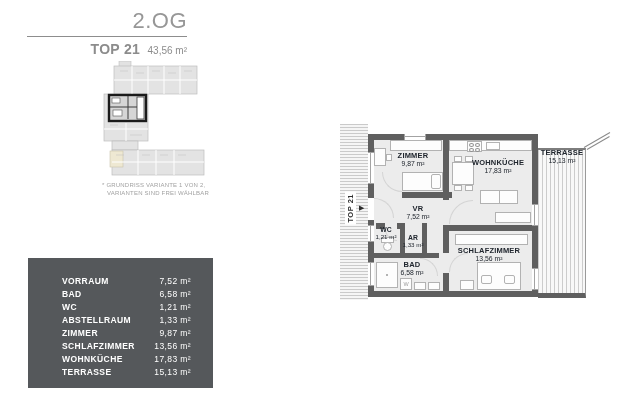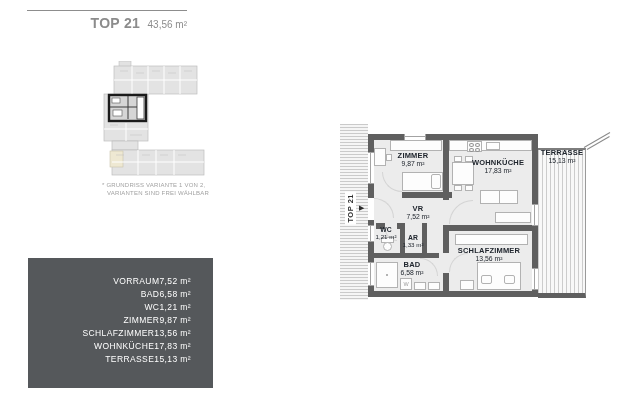--- a/index.html
+++ b/index.html
@@ -18,21 +18,21 @@
   .unit-area { font-size:10px; color:#8c8c8c; margin-left:3px; }
 
   
   .note { position:absolute; left:102px; top:181px; font-size:6px; line-height:8px; color:#a2a2a2; letter-spacing:0.2px; }
   .note .l2 { padding-left:5px; }
 
   
   .area-table { position:absolute; left:28px; top:258px; width:185px; height:130px;
     background:#55585b; color:#fff; box-sizing:border-box; padding:17px 22px 0 34px; }
   .tr { display:flex; height:13px; line-height:13px; font-size:8.5px; letter-spacing:0.4px; }
-  .tr .tl { flex:1; font-weight:normal;text-align:right; }
+  .tr .tl { flex:1; font-weight:bold; }
   .tr .tv { text-align:right; font-weight:normal; }
 
   
   .plan { position:absolute; left:340px; top:118px; width:262px; height:192px; overflow:visible; }
   .hatch-left { position:absolute; left:0; top:6px; width:28px; height:176px;
     background:repeating-linear-gradient(to bottom,#cacaca 0 1px,#f5f5f5 1px 3px); }
   .terrace { position:absolute; left:198px; top:30px; width:48px; height:150px; box-sizing:border-box;
     background:repeating-linear-gradient(to right,#cccccc 0 1px,#f8f8f8 1px 4px);
     border-top:2px solid #7d7d7d; border-right:1px solid #9a9a9a; border-bottom:5px solid #5f5f5f; }
   .diag { position:absolute; height:1px; background:#8a8a8a; transform-origin:left center; }
@@ -61,20 +61,21 @@
   .stove { display:grid; grid-template-columns:5px 5px; grid-template-rows:4px 4px; gap:1px; padding:1px; }
   .burner { border:1px solid #8f8f8f; border-radius:50%; }
   .washer-w { position:absolute; z-index:3; font-size:5.5px; color:#9a9a9a; text-align:center; }
 </style>
 </head>
 <body>
 
 <div class="page">
 
   <div class="header">
+    <div class="floor-label">2.OG</div>
     <hr class="header-rule">
     <div class="unit-line">
       <span class="unit-label">TOP 21</span>
       <span class="unit-area">43,56 m²</span>
     </div>
   </div>
 
   <svg class="abs" style="left:98px;top:61px;" width="124" height="118" viewBox="0 0 124 118">
     <g>
       <rect x="21" y="0" width="12" height="6" fill="#e2e2e2" stroke="#c0c0c0" stroke-width="0.6"></rect>
@@ -132,20 +133,24 @@
       </div>
     <div class="tr">
         <span class="tl">BAD</span>
         <span class="tv">6,58 m²</span>
       </div>
     <div class="tr">
         <span class="tl">WC</span>
         <span class="tv">1,21 m²</span>
       </div>
     <div class="tr">
+        <span class="tl">ABSTELLRAUM</span>
+        <span class="tv">1,33 m²</span>
+      </div>
+    <div class="tr">
         <span class="tl">ZIMMER</span>
         <span class="tv">9,87 m²</span>
       </div>
     <div class="tr">
         <span class="tl">SCHLAFZIMMER</span>
         <span class="tv">13,56 m²</span>
       </div>
     <div class="tr">
         <span class="tl">WOHNKÜCHE</span>
         <span class="tv">17,83 m²</span>

